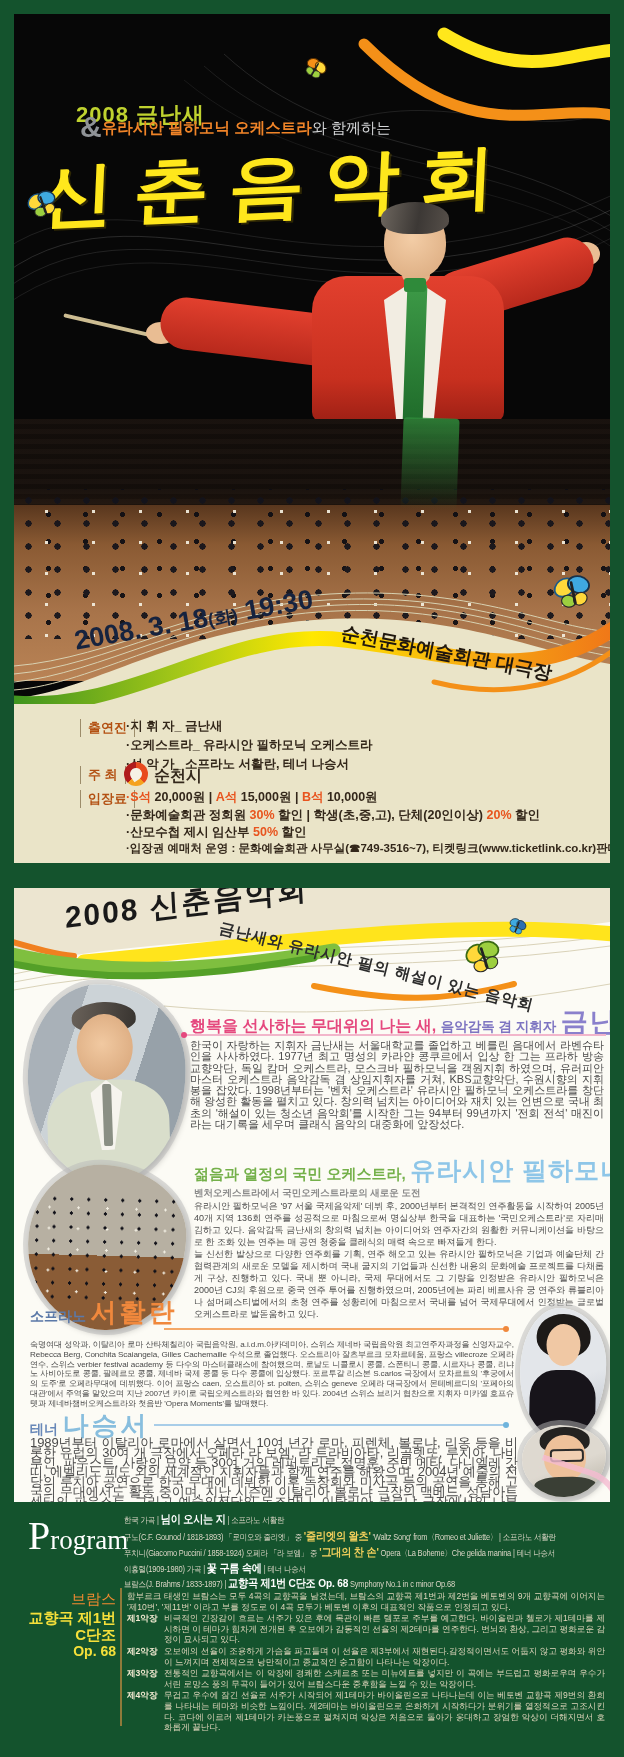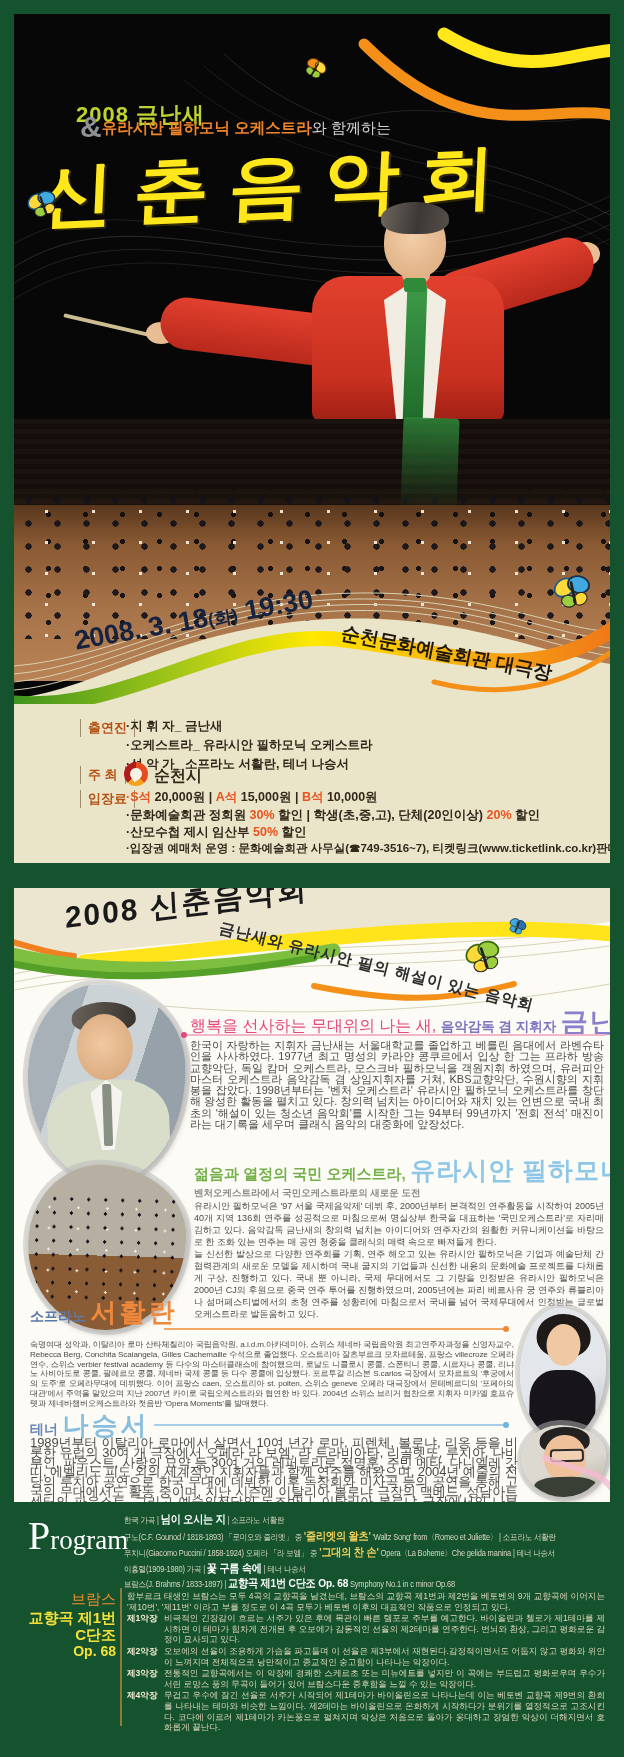--- a/index.html
+++ b/index.html
@@ -81,21 +81,21 @@
   #ph-sop .hair{position:absolute;left:16px;top:6px;width:54px;height:44px;background:#1d1a18;border-radius:50% 50% 45% 45%;}
   #ph-sop .face{position:absolute;left:26px;top:16px;width:34px;height:42px;background:#f0c8a4;border-radius:50%;}
   #ph-sop .dress{position:absolute;left:10px;top:62px;width:66px;height:70px;background:#17141a;border-radius:40% 40% 0 0;}
   #ph-ten{left:508px;top:537px;width:84px;height:72px;background:linear-gradient(160deg,#ded9d0 0 55%,#b4aea2 100%);transform:rotate(-1deg);}
   #ph-ten .hair{position:absolute;left:18px;top:2px;width:50px;height:26px;background:#242220;border-radius:50% 50% 40% 40%;}
   #ph-ten .face{position:absolute;left:22px;top:10px;width:42px;height:46px;background:#eec19a;border-radius:48%;}
   #ph-ten .glasses{position:absolute;left:28px;top:24px;width:30px;height:9px;border:2px solid #2b2b2b;border-radius:4px;background:rgba(255,255,255,.25);}
   #ph-ten .top{position:absolute;left:12px;top:52px;width:62px;height:20px;background:#3a3f35;border-radius:40% 40% 0 0;}
   .bio-h{position:absolute;white-space:nowrap;}
   #bio1-h{left:176px;top:116px;}
-  #bio1-h .tag{font-size:16px;font-weight:normal;color:#e5487e;}
+  #bio1-h .tag{font-size:16px;font-weight:bold;color:#e5487e;}
   #bio1-h .role{font-size:13.5px;font-weight:bold;color:#7d74c1;}
   #bio1-h .name{font-size:27px;font-weight:800;color:#8a80cc;letter-spacing:2px;}
   #bio1-line{position:absolute;left:172px;top:146px;width:420px;height:2px;background:#f2b6cb;}
   #bio1-line:before{content:"";position:absolute;left:-5px;top:-2px;width:6px;height:6px;border-radius:50%;background:#e5487e;}
   .body-txt{position:absolute;color:#4a4a4a;text-align:justify;}
   #bio1-p{left:176px;top:152px;width:414px;font-size:11px;line-height:11.3px;}
   #bio2-h{left:180px;top:266px;}
   #bio2-h .tag{font-size:15px;font-weight:bold;color:#74b04a;}
   #bio2-h .name{font-size:25px;font-weight:800;color:#8ec6e8;letter-spacing:1px;}
   #bio2-head{position:absolute;left:180px;top:299px;font-size:9.5px;font-weight:bold;color:#8a8a8a;}

